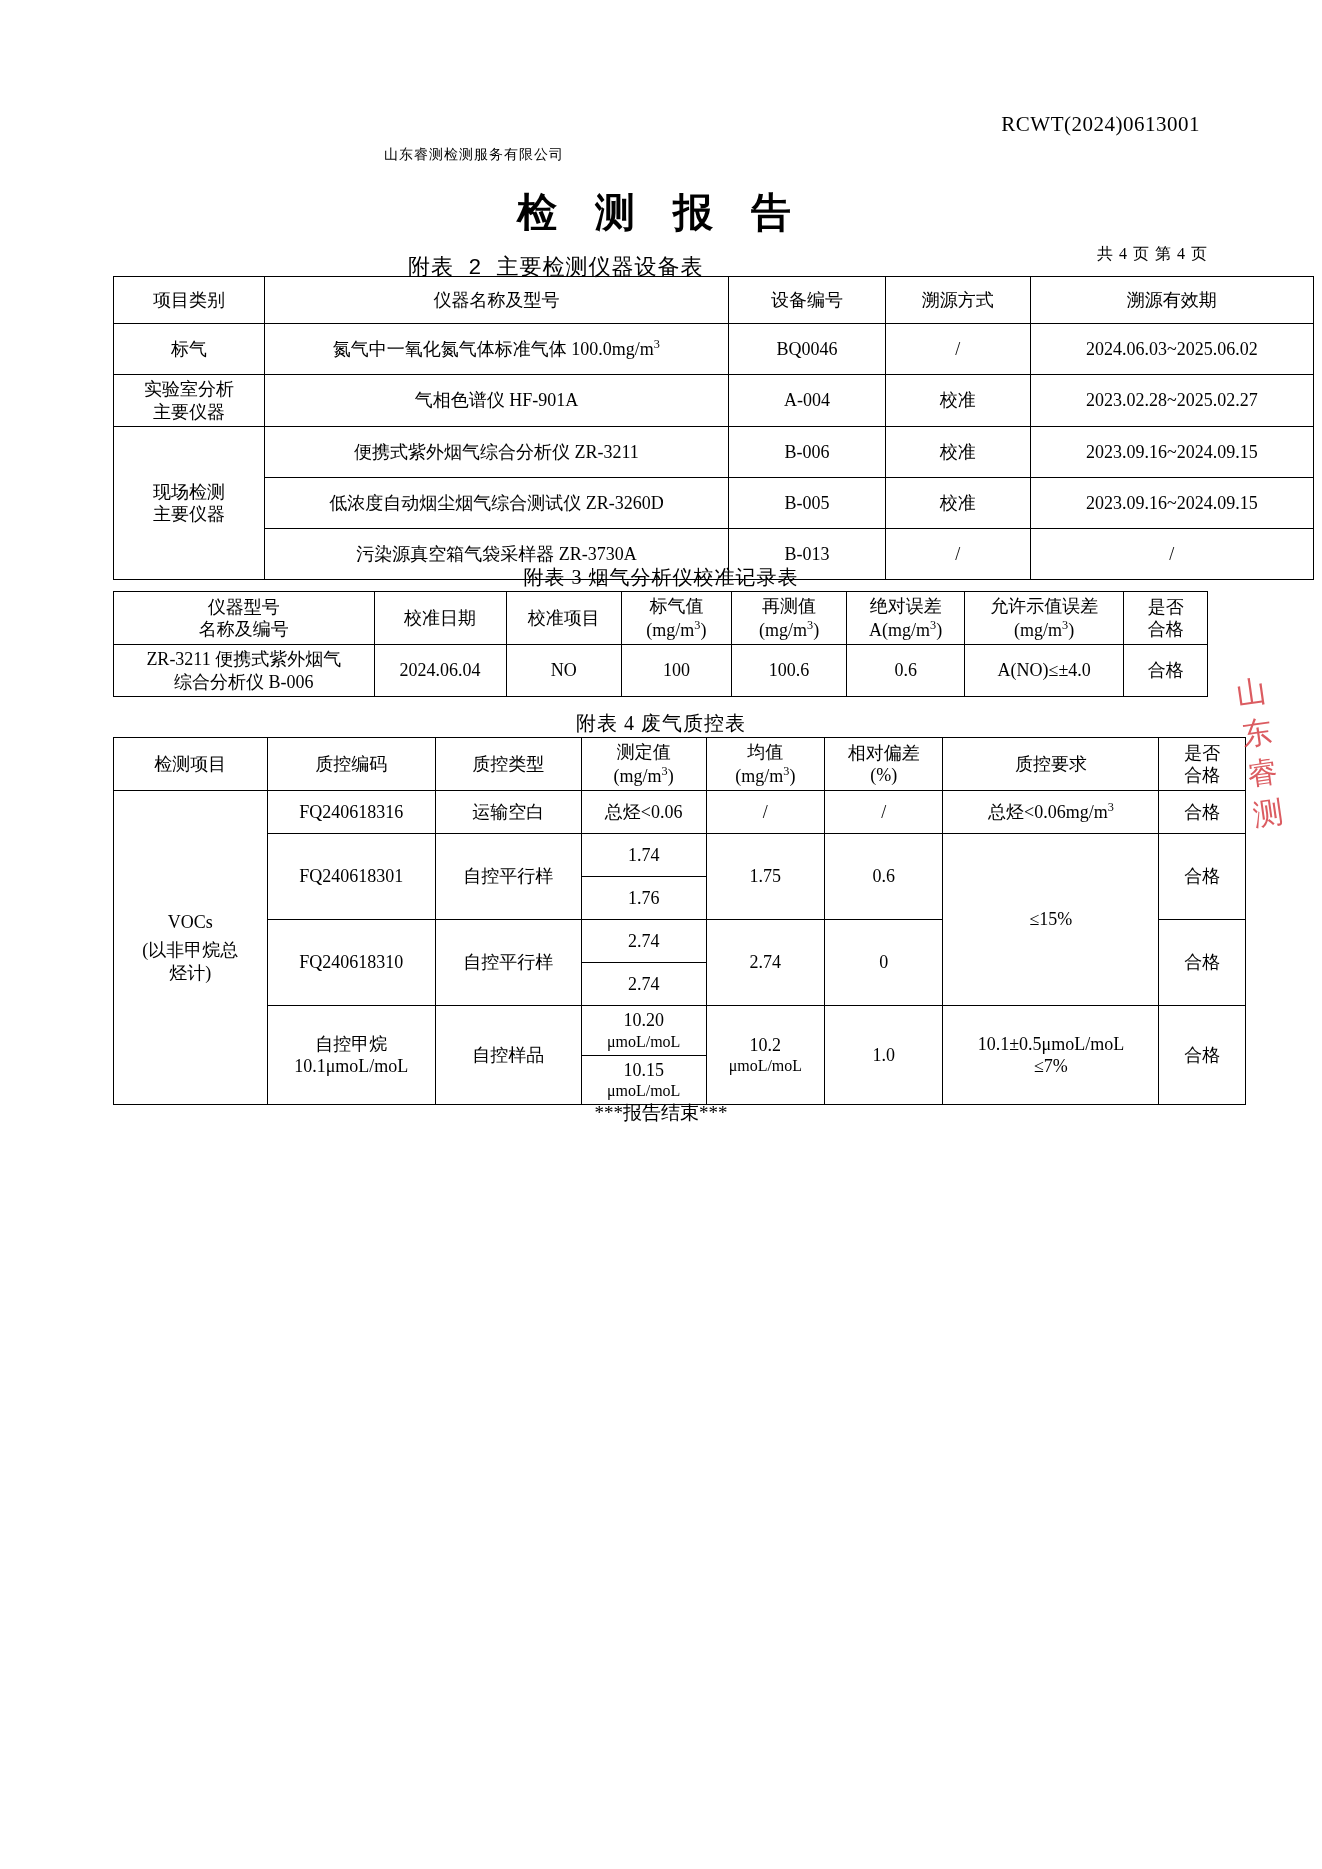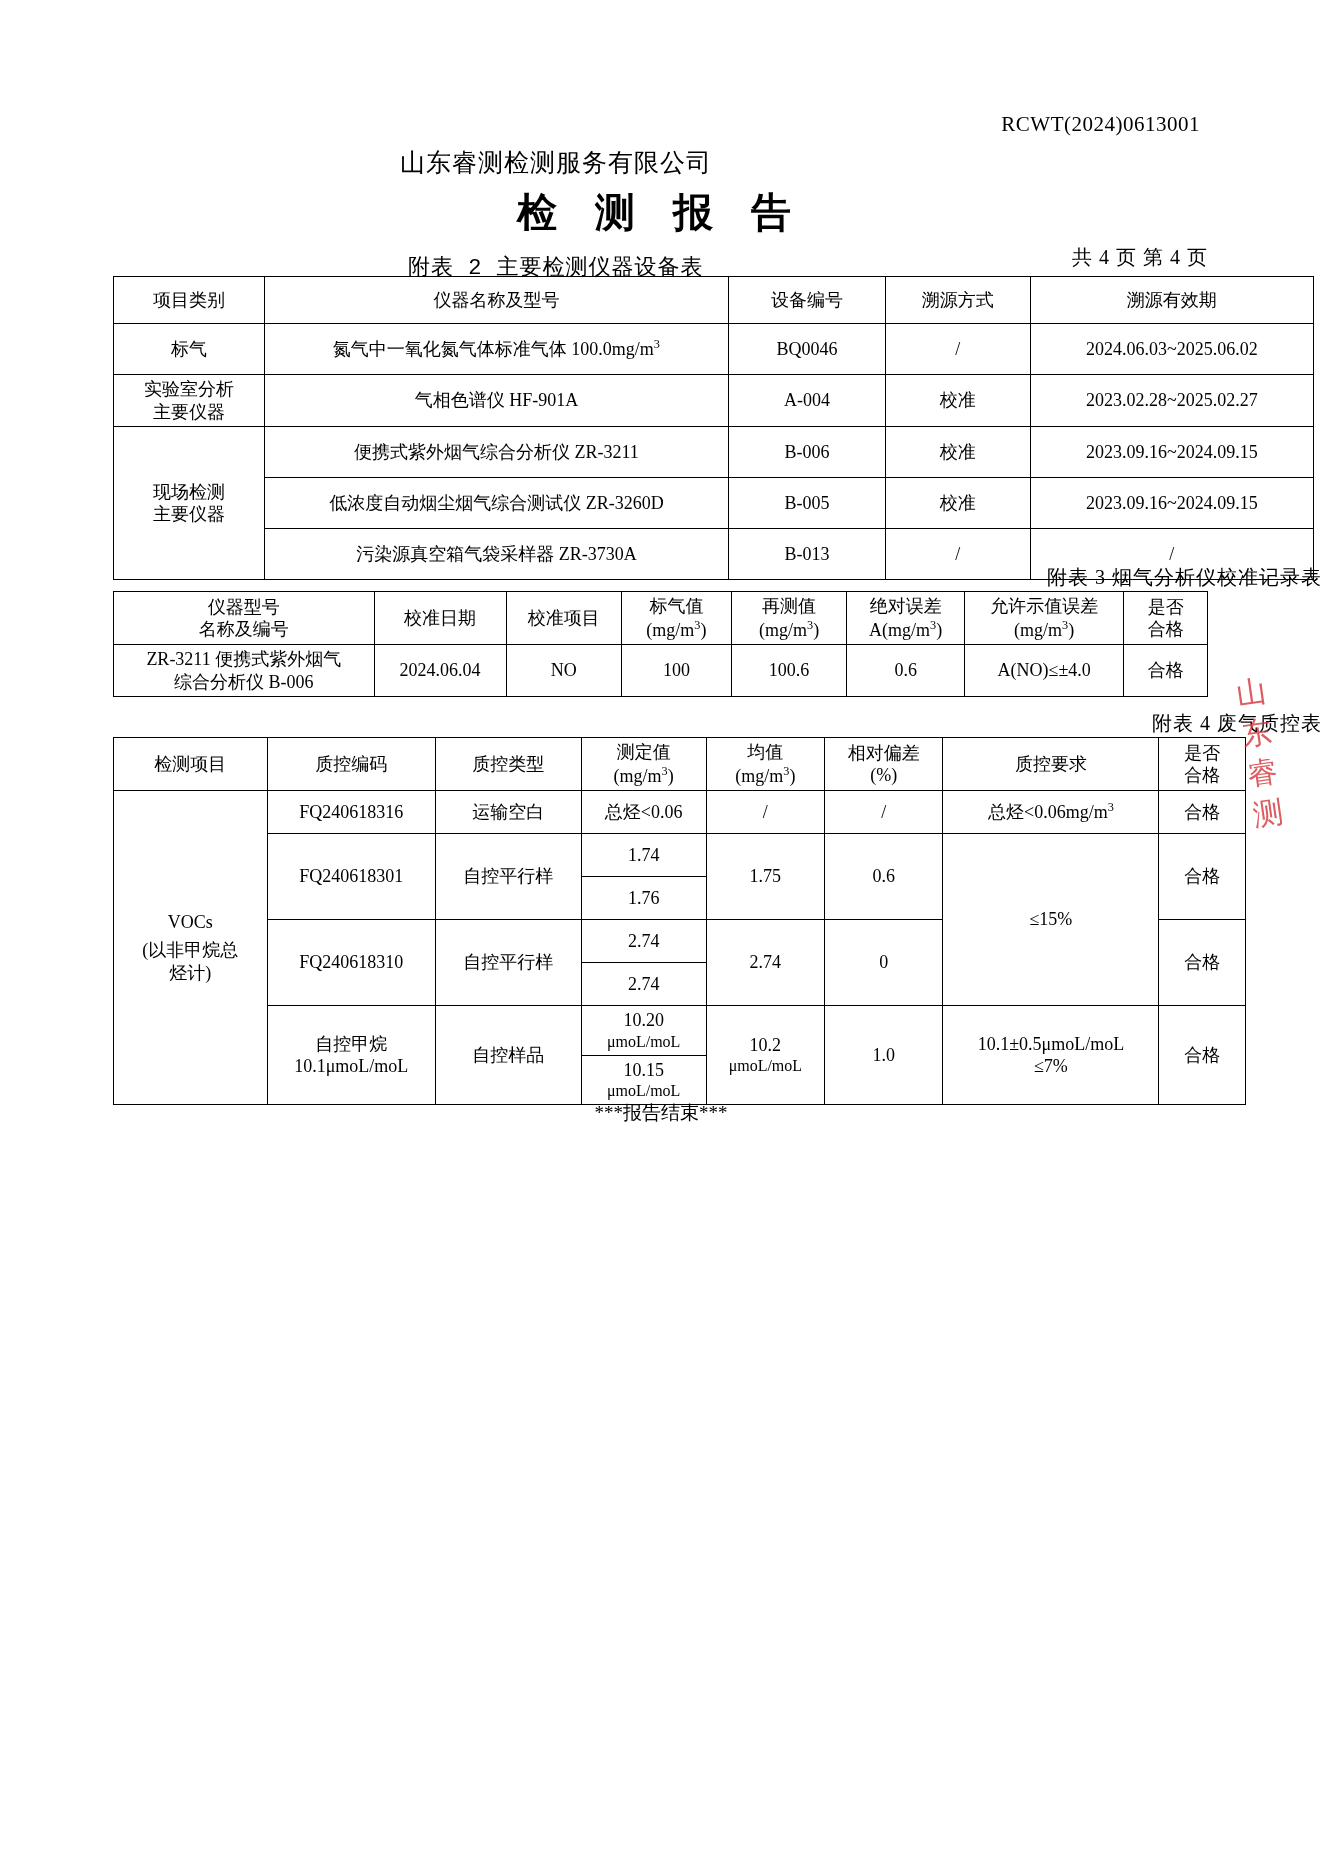--- a/index.html
+++ b/index.html
@@ -25,22 +25,22 @@
     position: absolute;
     top: 112px;
     right: 122px;
     font-size: 21px;
     letter-spacing: 0.5px;
     font-family: "Liberation Serif", serif;
   }
   .company-name {
     position: absolute;
     top: 146px;
-    left: 400px;
-    font-size: 25px;
+    left: 384px;
+    font-size: 14px;
     letter-spacing: 1px;
   }
   .doc-title {
     position: absolute;
     top: 185px;
     left: 0;
     width: 1322px;
     text-align: center;
     font-size: 40px;
     font-weight: bold;
@@ -58,21 +58,21 @@
     left: 295px;
     top: 8px;
     font-size: 22px;
     letter-spacing: 1px;
     font-family: Liberation Mono, monospace;
   }
   .subtitle-row .pages {
     position: absolute;
     right: 0;
     top: 0;
-    font-size: 20px;
+    font-size: 16px;
     letter-spacing: 1px;
     text-align: center;
   }
   table.grid {
     position: absolute;
     border-collapse: collapse;
     font-size: 18px;
     table-layout: fixed;
   }
   table.grid td, table.grid th {
@@ -89,21 +89,21 @@
     left: 113px;
     width: 1201px;
   }
   #table2 td { height: 44px; }
   #table2 .r-hdr td { height: 40px; }
   
   .section-title {
     position: absolute;
     width: 1322px;
     left: 0;
-    text-align: right;
+    text-align: center;
     font-size: 20px;
     letter-spacing: 1px;
   }
   #t3-title { top: 564px; }
   #table3 {
     top: 591px;
     left: 113px;
     width: 1095px;
   }
   #table3 td { height: 33px; }

